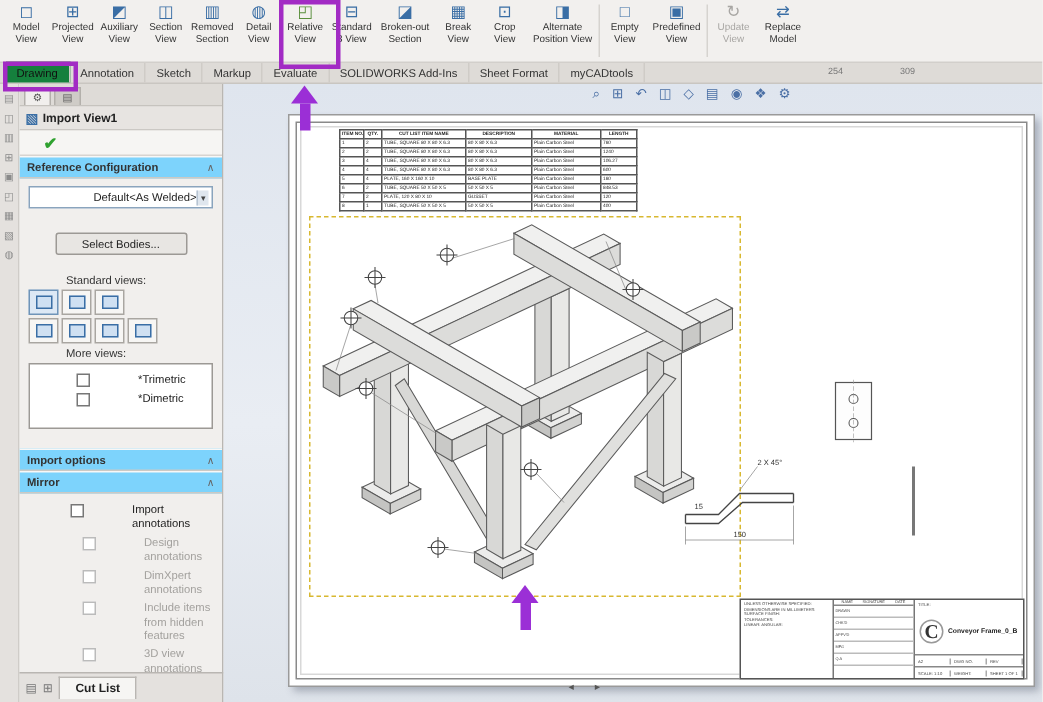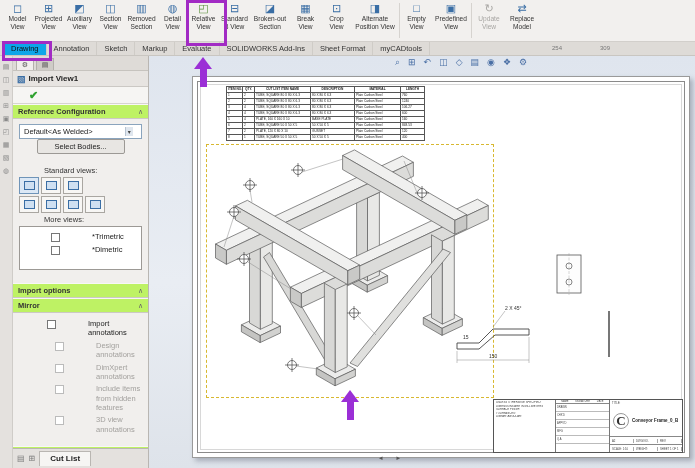--- a/index.html
+++ b/index.html
@@ -13,21 +13,21 @@
   .tb-btn.w40{width:40px}.tb-btn.w46{width:46px}.tb-btn.w38{width:38px}.tb-btn.w32{width:32px}.tb-btn.w34{width:34px}
   .tb-ico{font-size:11px;line-height:13px;color:#3a6ea5;}
   .tb-btn.green .tb-ico{color:#5a8f3c;}
   .tb-lbl{font-size:6.6px;line-height:1.15;text-align:center;white-space:pre-line;color:#333;}
   .tb-btn.disabled .tb-ico,.tb-btn.disabled .tb-lbl{color:#a8a6a3;}
   .tb-sep{width:1px;background:#d6d3cf;margin:3px 1px;}
   
   #tabrow{position:absolute;left:0;top:42px;width:695px;height:14px;background:#dedbd7;
           border-bottom:1px solid #c9c6c1;display:flex;align-items:flex-end;padding-left:4px;box-sizing:border-box;}
   .rtab{font-size:7.5px;padding:2px 7px 2px 7px;color:#333;border-right:1px solid #cfccc7;}
-  .rtab.active{background:#0ea5e9;color:#111;border-top:1px solid #bdb9b4;}
+  .rtab.active{background:#15803d;color:#111;border-top:1px solid #bdb9b4;}
   .ruler-mark{position:absolute;top:3px;font-size:6px;color:#777;}
   
   .hl-box{position:absolute;border:3px solid #a22bc4;z-index:70;pointer-events:none;}
   .p-arrow{position:absolute;z-index:70;pointer-events:none;}
   .p-arrow .head{width:0;height:0;border-left:9px solid transparent;border-right:9px solid transparent;
                  border-bottom:12px solid #9b2fd6;}
   .p-arrow .stem{width:7px;height:18px;background:#9b2fd6;margin:0 auto;}
   
   #sidestrip{position:absolute;left:0;top:56px;width:13px;height:412px;background:#e4e1de;
              border-right:1px solid #cfccc8;display:flex;flex-direction:column;align-items:center;padding-top:4px;box-sizing:border-box;}
@@ -37,26 +37,26 @@
          border-right:1px solid #b9b6b2;box-sizing:border-box;overflow:hidden;font-size:7.5px;}
   .pm-tabs{height:14px;background:#dedbd7;display:flex;align-items:flex-end;padding-left:3px;border-bottom:1px solid #c6c3be;}
   .pm-tab{width:18px;height:12px;background:#cfccc7;border:1px solid #b3b0ab;border-bottom:none;
           display:flex;align-items:center;justify-content:center;font-size:7px;color:#555;margin-right:2px;box-sizing:border-box;}
   .pm-tab.active{background:#f1efed;}
   .pm-title{height:15px;display:flex;align-items:center;gap:3px;padding-left:4px;background:#e7e4e1;
             border-bottom:1px solid #cbc8c4;font-weight:bold;font-size:8px;}
   .pm-title .ti{color:#3a6ea5;font-size:9px;}
   .pm-accept{height:16px;display:flex;align-items:center;padding-left:16px;background:#f6f5f3;border-bottom:1px solid #d7d4d0;}
   .pm-accept span{color:#2fa12f;font-size:11px;font-weight:bold;}
-  .pm-sec{height:13px;background:#bef264;border-top:1px solid #f8f7f6;border-bottom:1px solid #ccc9c4;
+  .pm-sec{height:13px;background:#7dd3fc;border-top:1px solid #f8f7f6;border-bottom:1px solid #ccc9c4;
           display:flex;align-items:center;justify-content:space-between;padding:0 5px;font-weight:bold;color:#333;}
   .pm-sec .chev{color:#666;font-size:7px;font-weight:normal;}
   .pm-body{padding:3px 6px;}
   .pm-dd{height:13px;background:#fff;border:1px solid #8aa4bd;display:flex;align-items:center;
-         justify-content:flex-start;padding:0 2px 0 4px;margin:2px 0 0 0;gap:32px;}
+         justify-content:flex-end;padding:0 2px 0 4px;margin:2px 0 16px 0;}
   .pm-dd .dda{font-size:6px;color:#444;background:#dfe6ee;border-left:1px solid #b7c4d2;padding:1px 2px;}
   .pm-btn{height:13px;background:#e8e6e3;border:1px solid #9c9995;border-radius:2px;display:flex;
           align-items:center;justify-content:center;width:86px;margin:0 auto 4px auto;}
   .pm-lbl{color:#333;margin:2px 0;padding-left:25px;}
   .vrow{display:flex;gap:2px;margin:2px 0;}
   .vbtn{width:18px;height:15px;background:#f7f6f4;border:1px solid #a9a6a1;display:flex;align-items:center;justify-content:center;}
   .vbtn.active{background:#dce8f5;border-color:#6f94b8;}
   .vico{width:9px;height:7px;border:1px solid #3a6ea5;background:#cfe0f2;}
   .pm-list{background:#fff;border:1px solid #9c9995;height:38px;padding:2px 3px;margin:1px 0 4px 0;}
   .pm-cbrow{display:flex;align-items:flex-start;gap:4px;margin:3px 0;}

